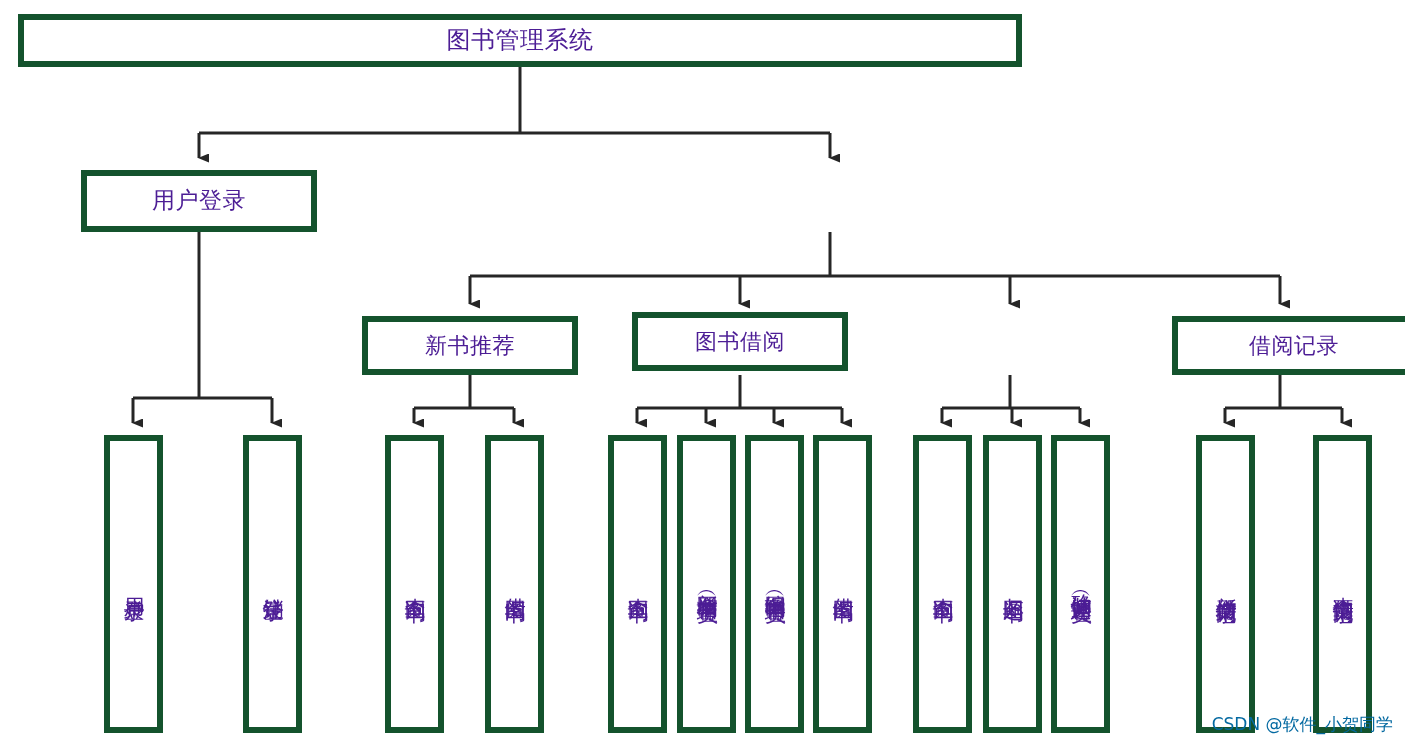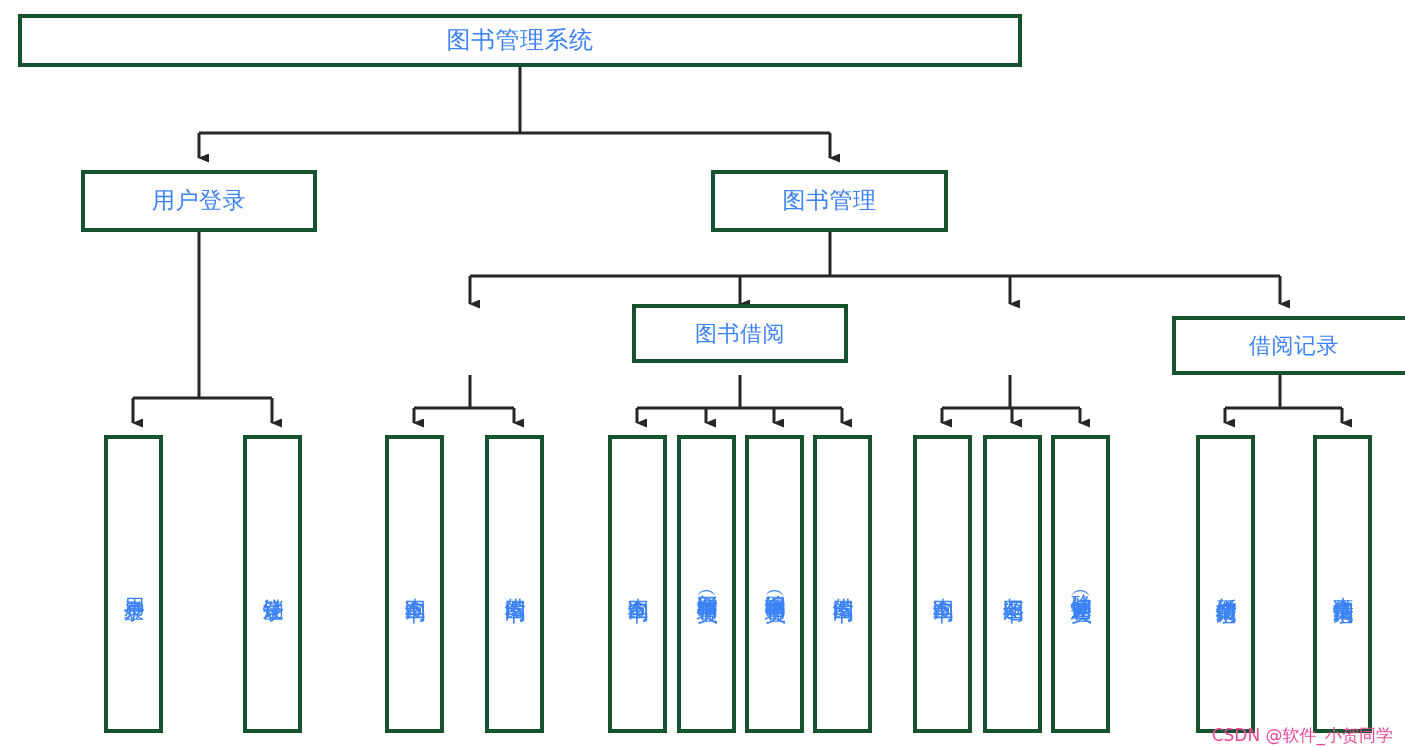--- a/index.html
+++ b/index.html
@@ -23,26 +23,26 @@
     left: 0;
     top: 0;
     width: 1405px;
     height: 747px;
     pointer-events: none;
   }
   .node {
     position: absolute;
     box-sizing: border-box;
     background: #ffffff;
-    border: 4px solid #14532d;
+    border: 6px solid #14532d;
     display: flex;
     align-items: center;
     justify-content: center;
     text-align: center;
-    color: #3b82f6;
+    color: #4c1d95;
     z-index: 2;
     font-family: Liberation Serif, serif;
   }
   .node-label {
     display: block;
     line-height: 1.18;
     letter-spacing: 0.5px;
   }
   .node.level-root .node-label { font-size: 24px; }
   .node.level-2 .node-label { font-size: 23px; }
@@ -56,23 +56,23 @@
     writing-mode: vertical-rl;
     text-orientation: upright;
     font-size: 21px;
     line-height: 1.32;
     letter-spacing: 1.5px;
     white-space: nowrap;
   }
   #watermark {
     position: absolute;
     right: 12px;
-    bottom: 0;
+    bottom: 11px;
     font-size: 17px;
-    color: #ec4899;
+    color: #0369a1;
     z-index: 5;
     white-space: nowrap;
     font-family: "DejaVu Sans", "Liberation Sans", sans-serif;
   }
 </style>
 </head>
 <body>
 
 <div id="diagram-root">
 
@@ -127,25 +127,25 @@
     </g>
   </svg>
 
   <div class="node level-root" style="left:18px; top:14px; width:1004px; height:53px;">
     <span class="node-label">图书管理系统</span>
   </div>
 
   <div class="node level-2" style="left:81px; top:170px; width:236px; height:62px;">
     <span class="node-label">用户登录</span>
   </div>
-  <div class="node level-2" style="left:711px; top:170px; width:237px; height:62px;">
-    <span class="node-label">图书管理</span>
+
+  <div class="node level-3" style="left:362px; top:316px; width:216px; height:59px;">
+    <span class="node-label">新书推荐</span>
   </div>
-
-  <div class="node level-3" style="left:632px; top:304px; width:216px; height:59px;">
+  <div class="node level-3" style="left:632px; top:312px; width:216px; height:59px;">
     <span class="node-label">图书借阅</span>
   </div>
   <div class="node level-3" style="left:1172px; top:316px; width:244px; height:59px;">
     <span class="node-label">借阅记录</span>
   </div>
 
   <div class="node leaf" style="left:104px; top:435px; width:59px; height:298px;">
     <span class="node-label">用户登录</span>
   </div>
   <div class="node leaf" style="left:243px; top:435px; width:59px; height:298px;">

